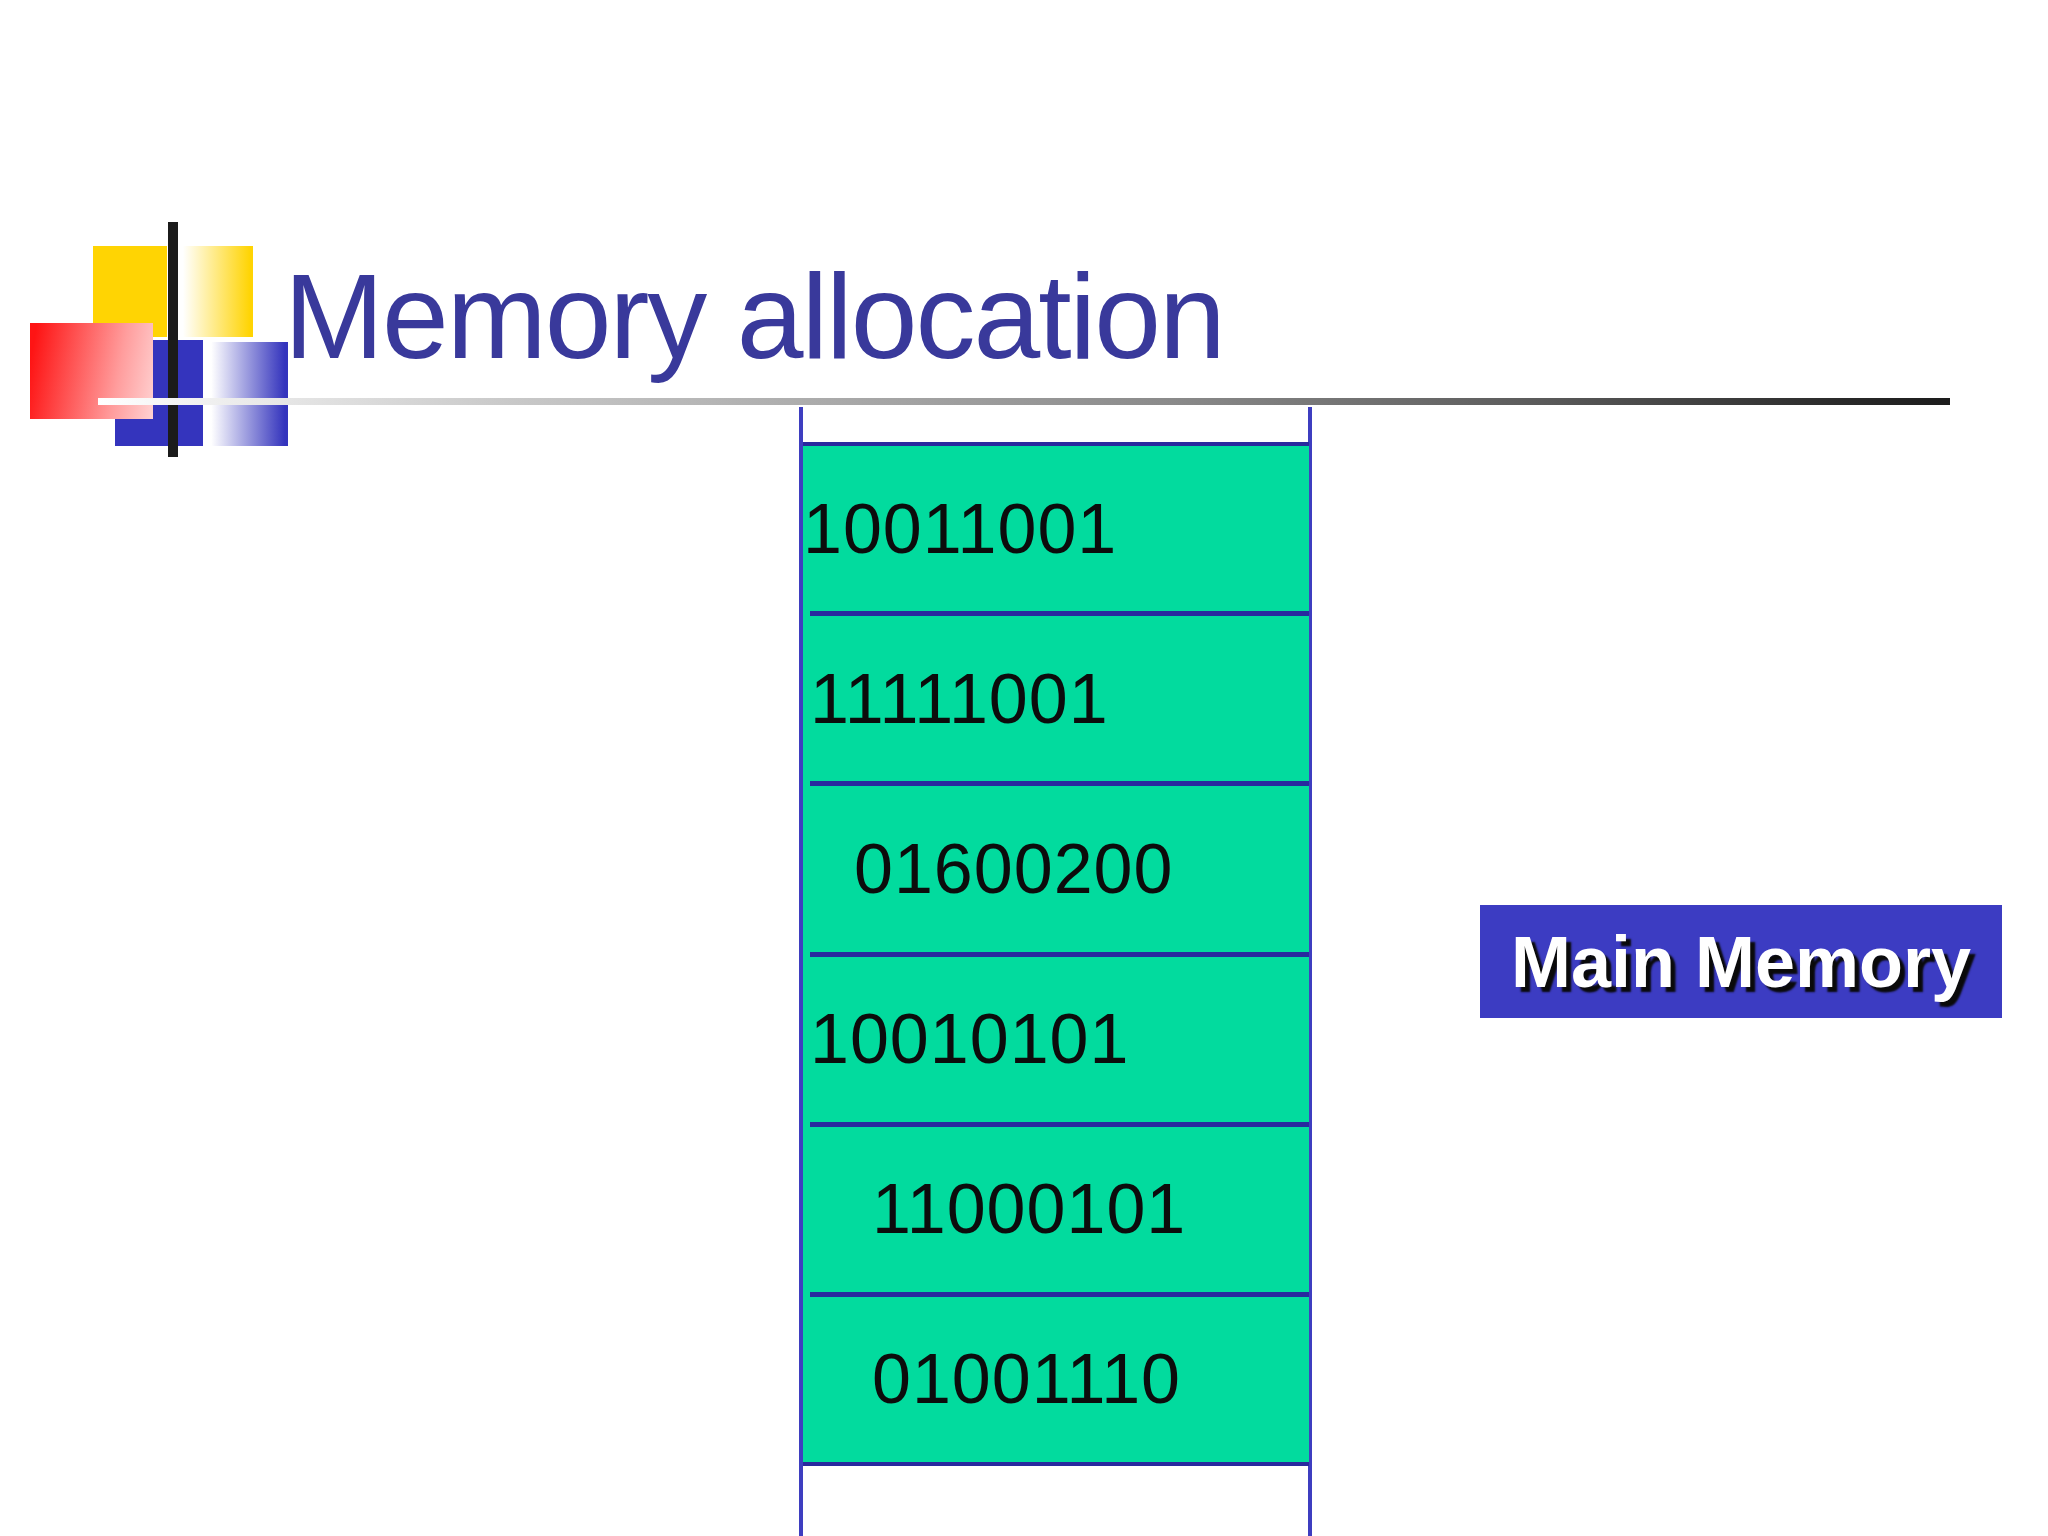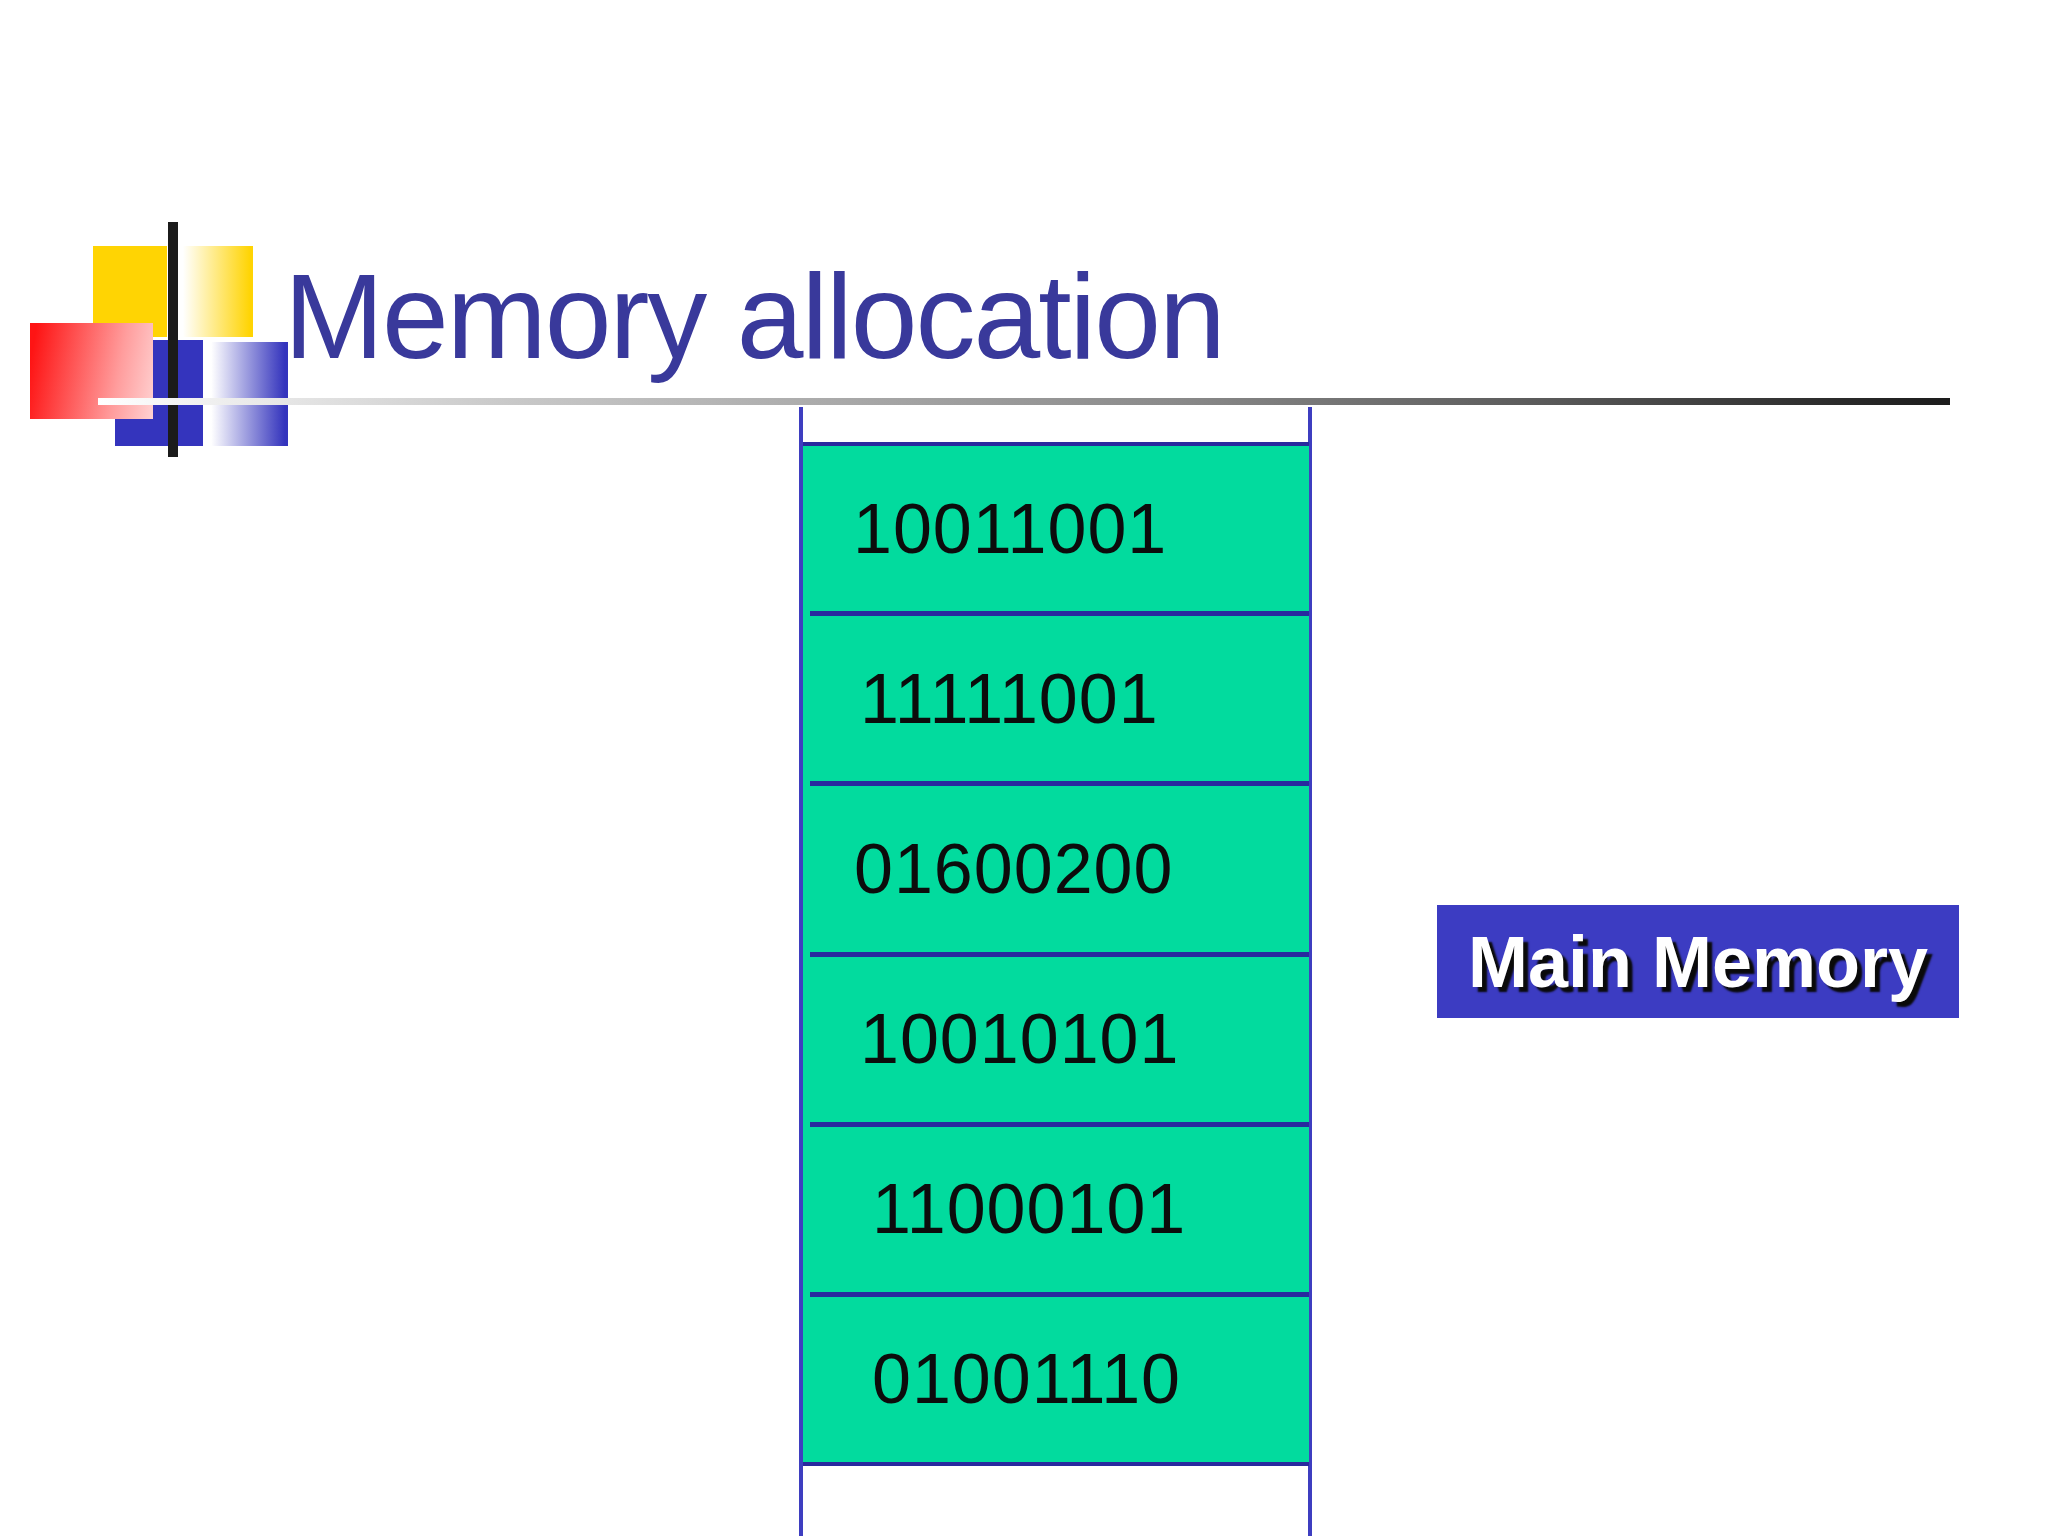--- a/index.html
+++ b/index.html
@@ -90,33 +90,32 @@
   }
   .mem-row{
     flex:1;
     display:flex;align-items:center;
     background:var(--cell-fill);
   }
   .mem-row + .mem-row{border-top:5px solid var(--cell-border);margin-left:7px;}
   .mem-val{
     font-size:70px;
     color:var(--binary-text);
-    padding-left:50px;
     letter-spacing:1px;
     white-space:nowrap;
   }
   .mem-row:nth-child(3) .mem-val,
   .mem-row:nth-child(7) .mem-val{padding-left:44px;}
   .mem-row:nth-child(5) .mem-val,
   .mem-row:nth-child(6) .mem-val,
   .mem-row:nth-child(8) .mem-val{padding-left:62px;}
 
   
   .main-memory-label{
-    left:1437px;top:905px;width:522px;height:113px;
+    left:1480px;top:905px;width:522px;height:113px;
     background:var(--label-bg);
     display:flex;align-items:center;justify-content:center;
     z-index:3;
   }
   .main-memory-label span{
     color:var(--label-text);
     font-size:72px;
     font-weight:bold;
     letter-spacing:0px;
     white-space:nowrap;

